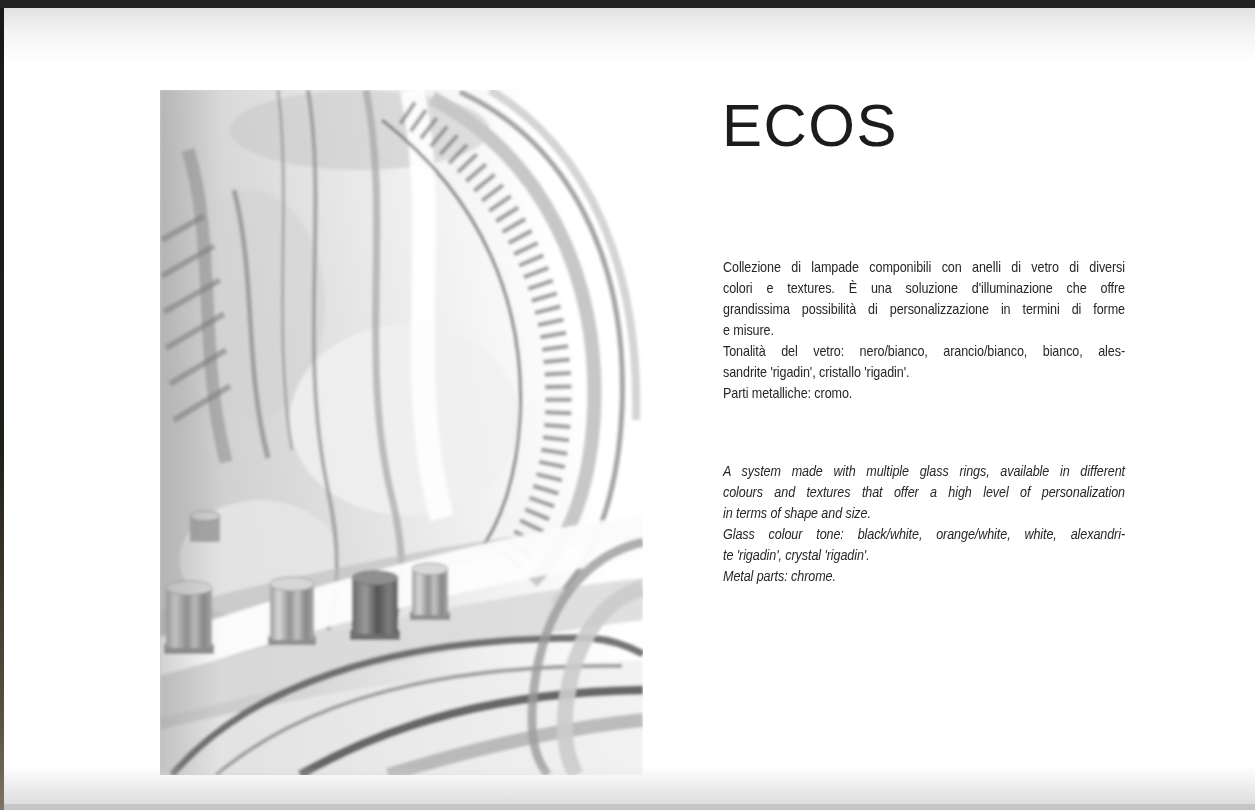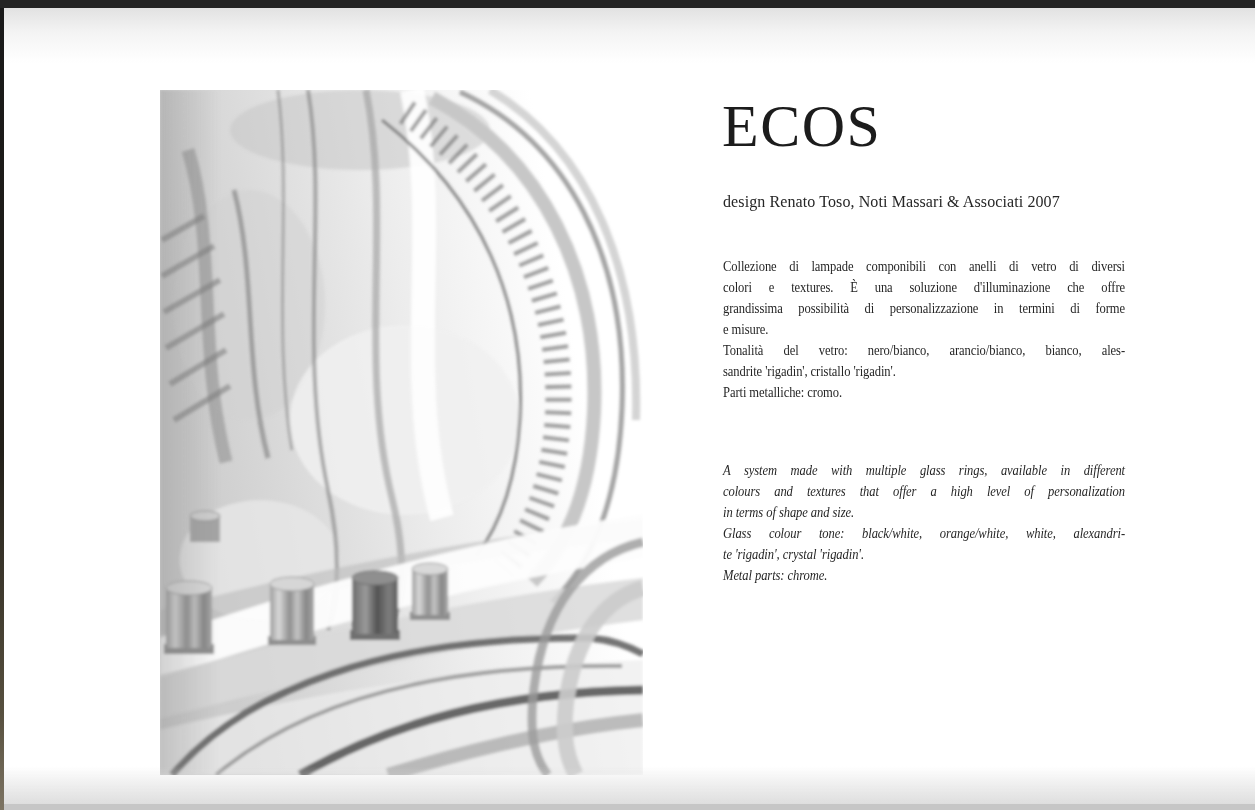--- a/index.html
+++ b/index.html
@@ -2,21 +2,21 @@
 <html><head>
 <meta charset="utf-8">
 <style>
   html,body{margin:0;padding:0;}
   body{
     width:1255px;height:810px;
     background:#ffffff;
     font-family:"Liberation Sans", sans-serif;
     position:relative;overflow:hidden;
   }
-  .screen{position:absolute;inset:0;background:#ffffff;overflow:hidden;font-family:Liberation Serif, serif;}
+  .screen{position:absolute;inset:0;background:#ffffff;overflow:hidden;}
 
   .top-bar{position:absolute;left:0;top:0;width:1255px;height:8px;background:#242424;z-index:6;}
   .left-edge{position:absolute;left:0;top:8px;width:4px;height:802px;z-index:5;
     background:linear-gradient(180deg,#191919 0%,#221f19 55%,#57503f 88%,#7d7463 100%);}
   .top-fade{position:absolute;left:0;top:8px;width:1255px;height:55px;z-index:1;
     background:linear-gradient(180deg,#e2e2e2 0%,#f4f4f4 45%,#ffffff 100%);}
   .bottom-fade{position:absolute;left:0;top:766px;width:1255px;height:38px;z-index:3;
     background:linear-gradient(180deg,rgba(255,255,255,0) 0%,#dedede 100%);}
   .bottom-strip{position:absolute;left:0;top:804px;width:1255px;height:6px;background:#c6c6c6;z-index:4;}
 
@@ -144,21 +144,20 @@
       <path d="M 228 685 C 322 656 402 638 483 630" stroke="#9a9a9a" stroke-width="14" fill="none" opacity="0.6"></path>
 
       <path d="M 483 452 C 424 466 384 516 374 598 C 368 648 376 670 388 685" stroke="#9b9b9b" stroke-width="9" fill="none" opacity="0.8"></path>
       <path d="M 483 498 C 442 510 414 550 406 614 C 402 650 408 670 416 685" stroke="#cccccc" stroke-width="16" fill="none" opacity="0.9"></path>
 
       <rect x="0" y="0" width="60" height="685" fill="url(#leftShade)"></rect>
     </g>
   </svg>
 
   <h1 class="page-title">ECOS</h1>
-  <div class="credit">design Renato Toso, Noti Massari &amp; Associati 2007</div>
   <div class="desc it">
       <div class="tline just">Collezione di lampade componibili con anelli di vetro di diversi</div>
       <div class="tline just">colori e textures. È una soluzione d'illuminazione che offre</div>
       <div class="tline just">grandissima possibilità di personalizzazione in termini di forme</div>
       <div class="tline">e misure.</div>
       <div class="tline just">Tonalità del vetro: nero/bianco, arancio/bianco, bianco, ales-</div>
       <div class="tline">sandrite 'rigadin', cristallo 'rigadin'.</div>
       <div class="tline">Parti metalliche: cromo.</div>
     </div>
   <div class="desc en">

